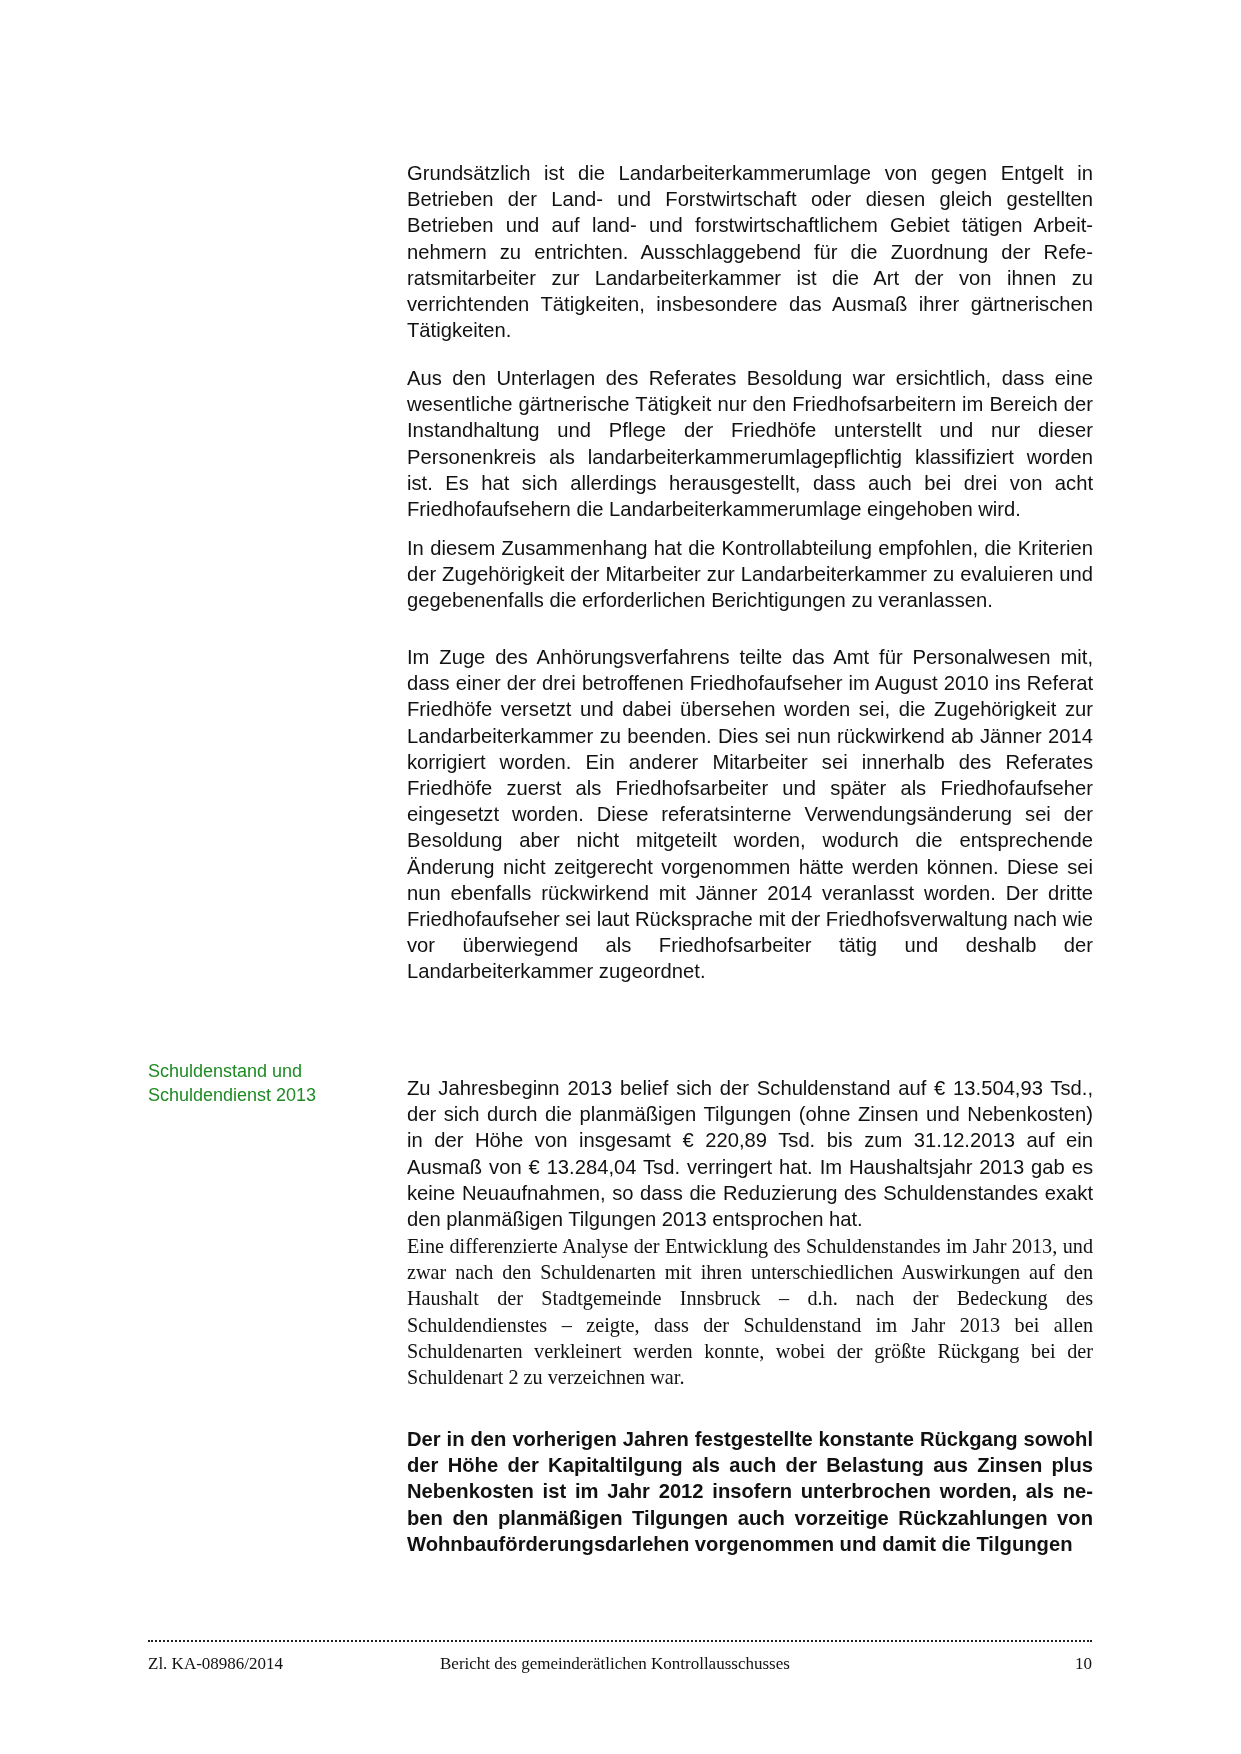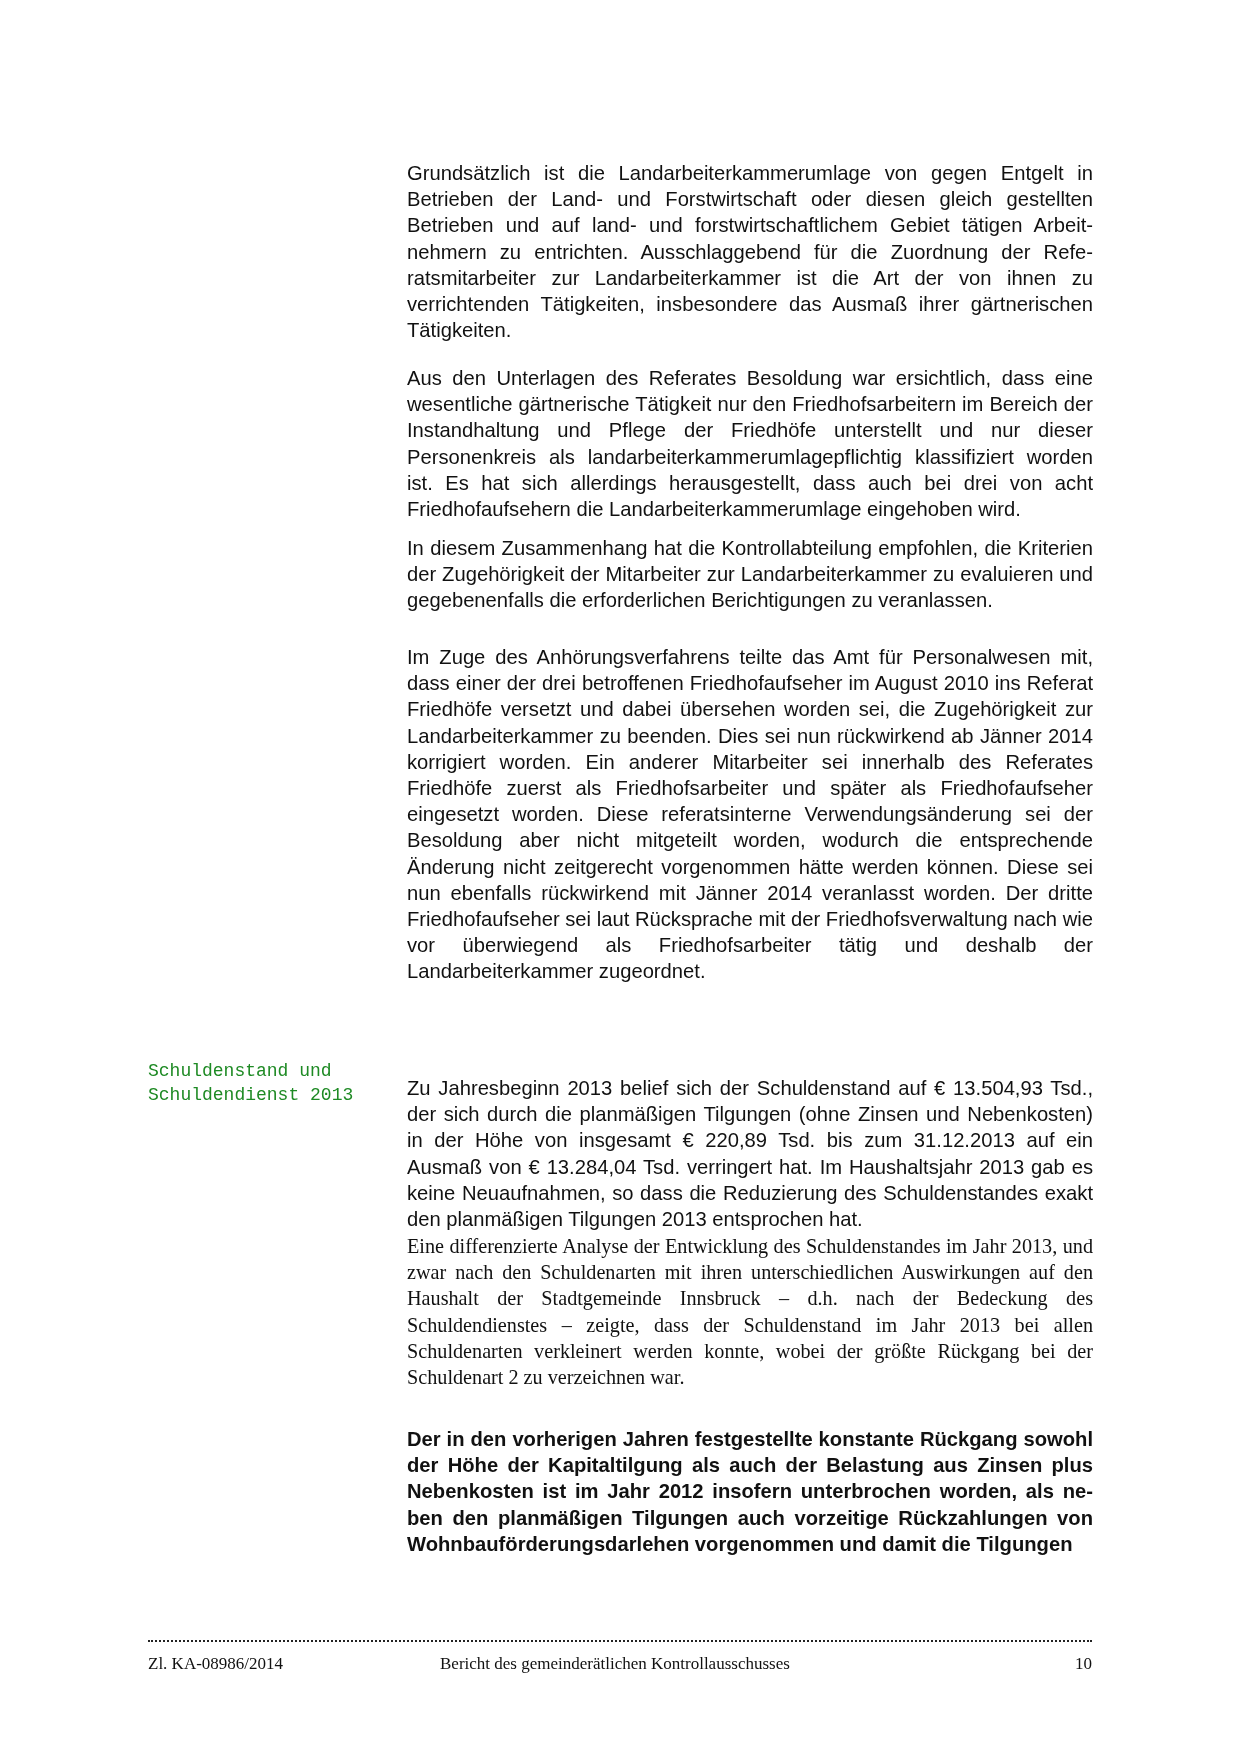--- a/index.html
+++ b/index.html
@@ -7,21 +7,21 @@
   .page { position: absolute; left: 0; top: 0; width: 1241px; height: 1754px; }
   .body-col {
     position: absolute; left: 390px; width: 720px;
     font-family: "Liberation Sans", sans-serif;
     font-size: 20.2px; line-height: 26.2px; color: #111111;
     text-align: justify; hyphens: manual;
   }
   .body-col p { margin: 17px; }
   .side-head {
     position: absolute; left: 148px; width: 220px;
-    font-family: Liberation Mono, monospace;
+    font-family: Liberation Sans, sans-serif;
     font-size: 18px; line-height: 24px; color: #1e8a24;
   }
   .footer-rule {
     position: absolute; left: 148px; top: 1640px; width: 944px; height: 0;
     border-top: 2px dotted #222;
   }
   .footer {
     position: absolute; top: 1654px; left: 148px; width: 944px; height: 24px;
     font-family: Liberation Serif, serif; font-size: 17px; color: #111;
   }

